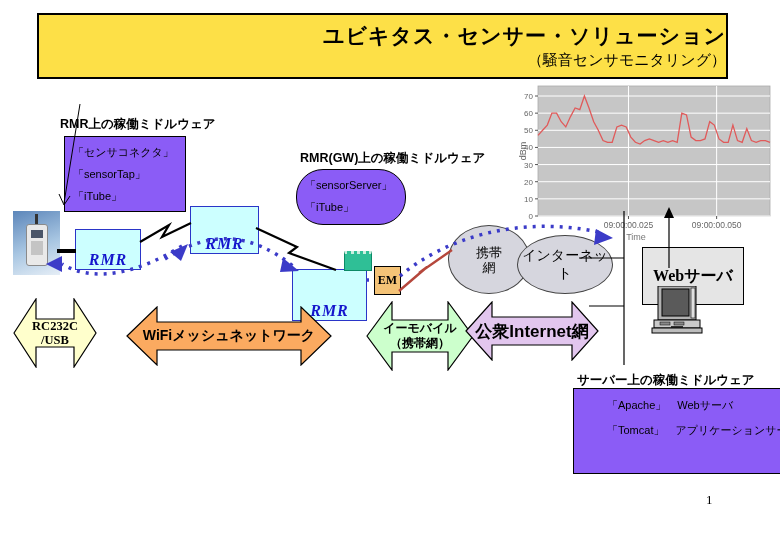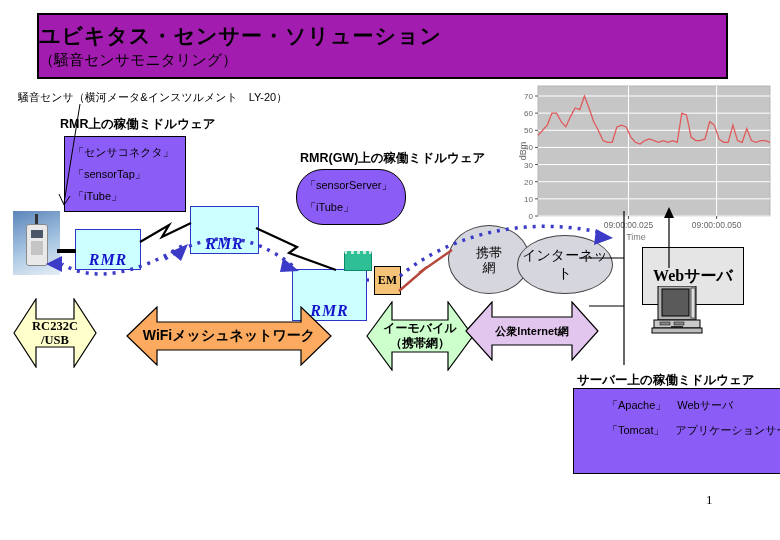--- a/index.html
+++ b/index.html
@@ -4,21 +4,21 @@
 <style>
   html,body{margin:0;padding:0;background:#fff;}
   #slide{position:relative;width:780px;height:540px;background:#fff;overflow:hidden;
          font-family:"Liberation Sans",sans-serif;color:#000;}
   .abs{position:absolute;}
 
   
   #chart-ghost-title{left:578px;top:62px;z-index:1;color:#9a9a9a;
     font-family:"Liberation Serif",serif;font-weight:bold;font-size:13px;}
   #title-box{left:37px;top:13px;width:687px;height:62px;border:2px solid #000;
-    background:#a21caf;z-index:2;text-align:left;}
+    background:#fde047;z-index:2;text-align:right;}
   #title-main{font-size:21px;font-weight:bold;letter-spacing:1px;margin-top:7px;}
   #title-sub{font-size:15px;margin-top:1px;}
 
   
   .small-label{font-size:11px;white-space:nowrap;}
   .mw-heading{font-size:12.5px;font-weight:bold;white-space:nowrap;z-index:3;}
   .mw-box{border:1px solid #000;background:#8b5cf6;z-index:3;font-size:11px;
     padding:4px 0 0 8px;white-space:nowrap;}
   .mw-box div{line-height:22px;}
 
@@ -48,21 +48,21 @@
   #sensor-image .screen{width:12px;height:8px;background:#4a5568;margin:5px auto 3px;}
   #sensor-image .keys{width:12px;height:14px;background:#c4c4c4;margin:0 auto;}
 
   
   .tr-label{z-index:4;display:flex;flex-direction:column;align-items:center;justify-content:center;
     font-weight:bold;text-align:center;pointer-events:none;}
   #label-serial{left:13px;top:298px;width:84px;height:70px;
     font-family:"Liberation Serif",serif;font-size:12.5px;line-height:14px;}
   #label-wifi{left:126px;top:306px;width:206px;height:60px;font-size:14px;}
   #label-emobile{left:366px;top:301px;width:108px;height:70px;font-size:12px;line-height:15px;}
-  #label-pubinternet{left:465px;top:301px;width:134px;height:60px;font-size:11px;}
+  #label-pubinternet{left:465px;top:301px;width:134px;height:60px;font-size:17px;}
   .tr-svg{z-index:3;}
 
   #server-mw-heading{left:577px;top:372px;}
   #server-mw-box{left:573px;top:388px;width:184px;height:80px;padding-left:33px;}
   #server-mw-box div{line-height:25px;}
 
   #page-number{left:706px;top:492px;font-family:"Liberation Serif",serif;font-size:13px;}
 
   #chart-svg{left:518px;top:80px;z-index:2;}
   #laptop-svg{left:651px;top:286px;z-index:5;}
@@ -73,21 +73,20 @@
 
 <div id="slide">
 
   <div class="abs" id="chart-ghost-title">Decibel values</div>
 
   <div class="abs" id="title-box">
     <div id="title-main">ユビキタス・センサー・ソリューション</div>
     <div id="title-sub">（騒音センサモニタリング）</div>
   </div>
 
-  <div class="abs small-label" style="left:18px;top:90px;">騒音センサ（横河メータ&amp;インスツルメント　LY-20）</div>
 
   <div class="abs mw-heading" style="left:60px;top:116px;">RMR上の稼働ミドルウェア</div>
   <div class="abs mw-box" style="left:64px;top:136px;width:112px;height:70px;">
     <div>「センサコネクタ」</div>
     <div>「sensorTap」</div>
     <div>「iTube」</div>
   </div>
 
   <div class="abs mw-heading" style="left:300px;top:150px;">RMR(GW)上の稼働ミドルウェア</div>
   <div class="abs mw-box" style="left:296px;top:169px;width:100px;height:50px;border-radius:27px;">

